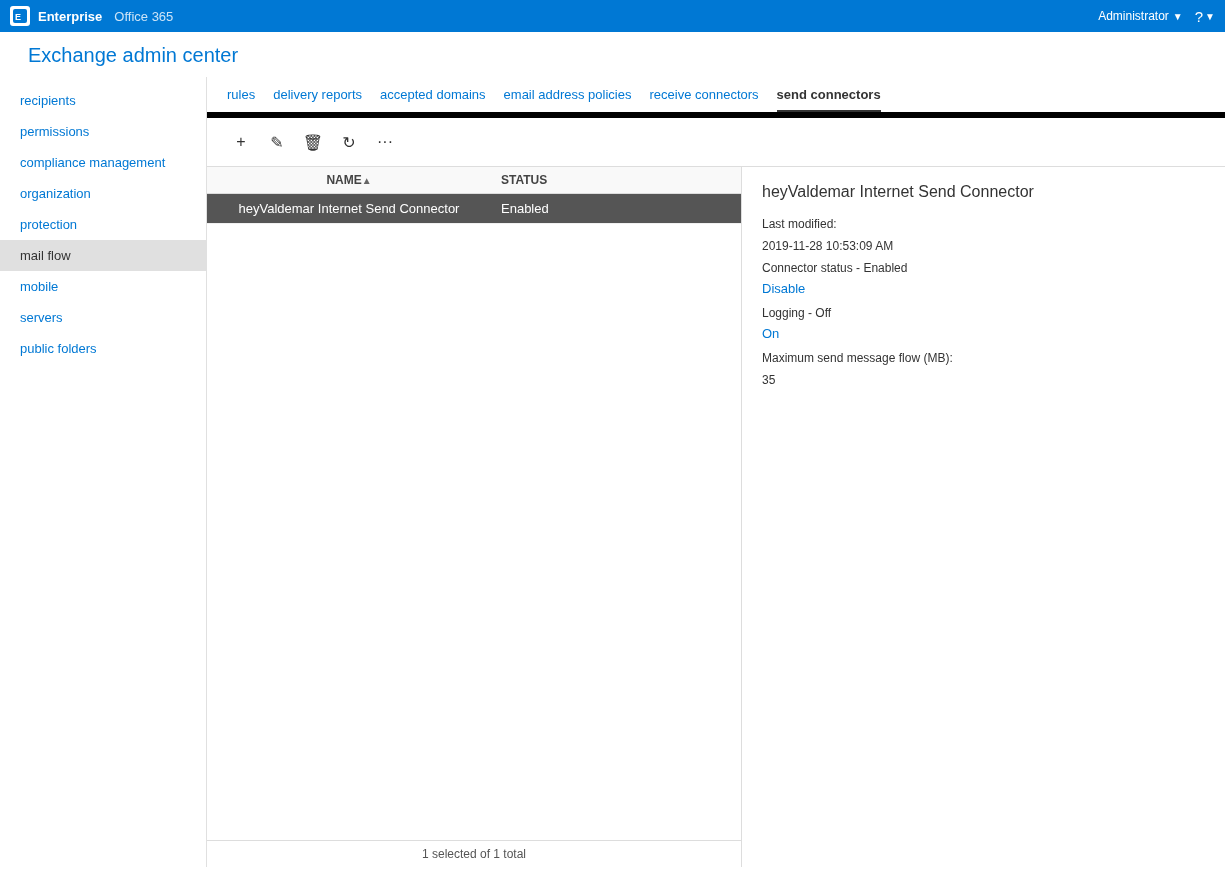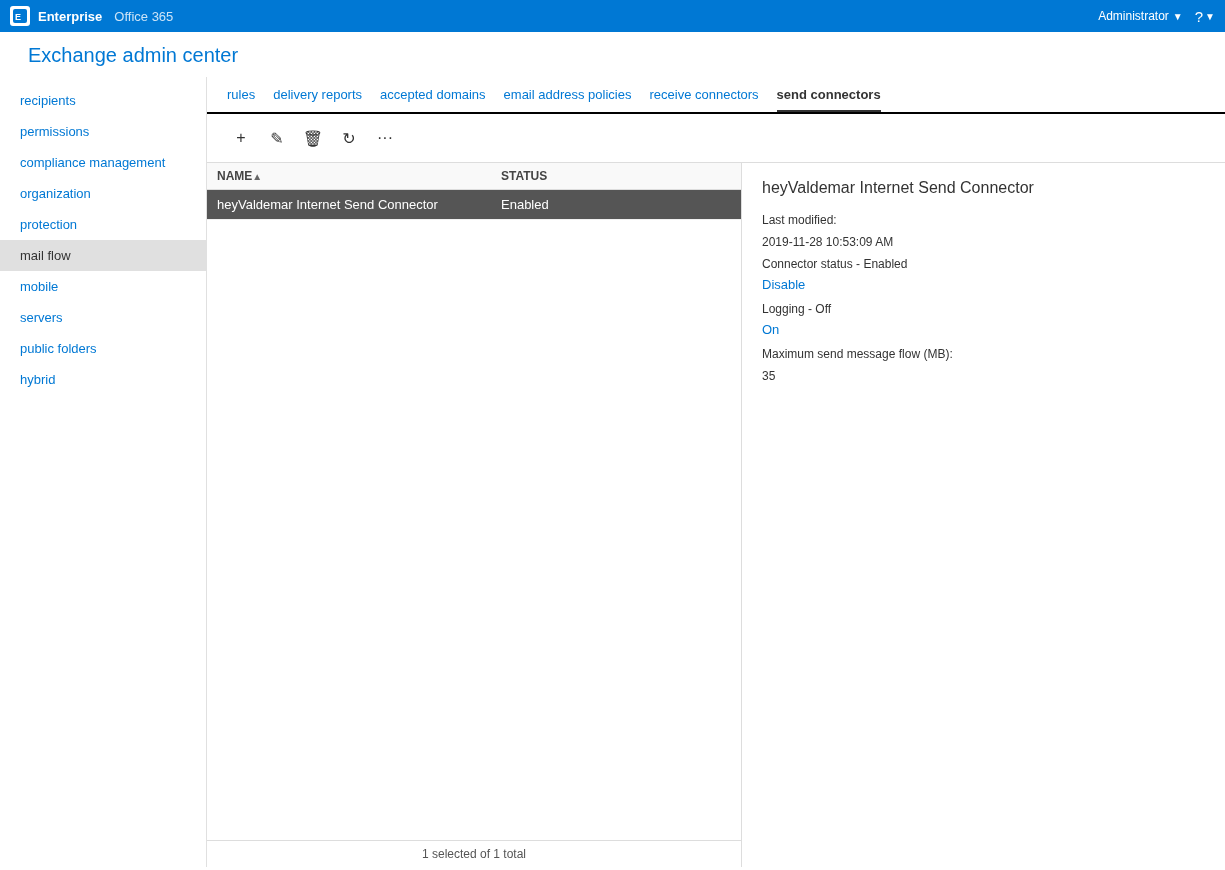--- a/index.html
+++ b/index.html
@@ -75,21 +75,21 @@
       display: flex;
       flex-direction: column;
       overflow: hidden;
     }
 
     
     #tab-nav {
       padding: 10px 20px 0 20px;
       display: flex;
       gap: 18px;
-      border-bottom: 2px solid #000000;
+      border-bottom: 6px solid #000000;
       flex-shrink: 0;
     }
     .tab-item {
       font-size: 13px;
       color: #0078d4;
       cursor: pointer;
       padding-bottom: 8px;
       text-decoration: none;
       white-space: nowrap;
     }
@@ -144,20 +144,21 @@
       font-size: 12px;
       font-weight: 600;
       color: #444;
       flex-shrink: 0;
     }
     .col-name {
       flex: 1;
       padding: 6px 10px;
       display: flex;
       align-items: center;
+      justify-content: center;
     }
     .col-status {
       width: 250px;
       flex-shrink: 0;
       padding: 6px 10px;
     }
 
     #table-body { overflow-y: auto; flex: 1; }
 
     .table-row {
@@ -239,21 +240,20 @@
   <nav id="sidebar">
       <a class="sidebar-item">recipients</a>
       <a class="sidebar-item">permissions</a>
       <a class="sidebar-item">compliance management</a>
       <a class="sidebar-item">organization</a>
       <a class="sidebar-item">protection</a>
       <a class="sidebar-item active">mail flow</a>
       <a class="sidebar-item">mobile</a>
       <a class="sidebar-item">servers</a>
       <a class="sidebar-item">public folders</a>
-      <a class="sidebar-item">hybrid</a>
     </nav>
 
   <div id="main">
 
     <div id="tab-nav">
         <a class="tab-item">rules</a>
         <a class="tab-item">delivery reports</a>
         <a class="tab-item">accepted domains</a>
         <a class="tab-item">email address policies</a>
         <a class="tab-item">receive connectors</a>

